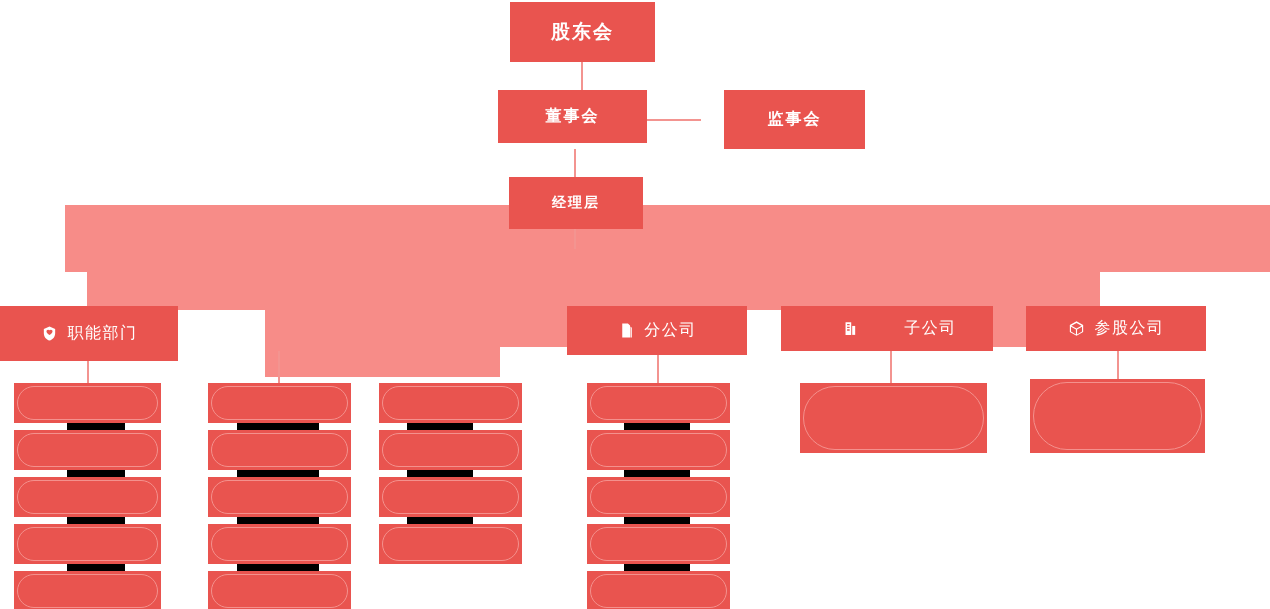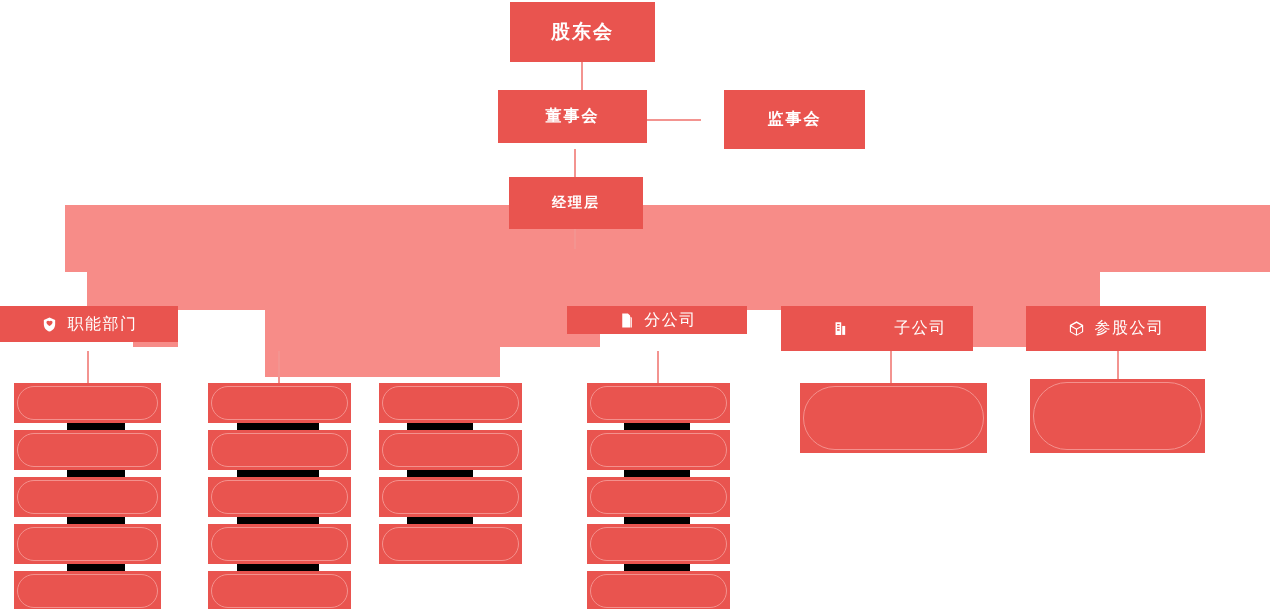--- a/index.html
+++ b/index.html
@@ -100,41 +100,41 @@
   </div>
 
   <div class="node mid" style="left:724px; top:90px; width:141px; height:59px;">
     <span>监事会</span>
   </div>
 
   <div class="node sml" style="left:509px; top:177px; width:134px; height:52px;">
     <span>经理层</span>
   </div>
 
-  <div class="dept" style="left:0px; top:306px; width:178px; height:36px;">
+  <div class="dept" style="left:0px; top:306px; width:178px; height:55px;">
     <span class="ico">
       <svg viewBox="0 0 24 24">
           <path d="M12 2L4 5.5v6.2c0 5 3.4 9.1 8 10.3 4.6-1.2 8-5.3 8-10.3V5.5L12 2zm0 5.4c1.1-1.3 3.2-1.1 4 .4.8 1.6-.3 3.4-1.6 4.5-.9.8-1.8 1.4-2.4 1.8-.6-.4-1.5-1-2.4-1.8-1.3-1.1-2.4-2.9-1.6-4.5.8-1.5 2.9-1.7 4-.4z"></path>
         </svg>
     </span>
     <span class="lbl">职能部门</span>
   </div>
 
 
-  <div class="dept" style="left:567px; top:306px; width:180px; height:28px;">
+  <div class="dept" style="left:567px; top:306px; width:180px; height:49px;">
     <span class="ico">
       <svg viewBox="0 0 24 24">
           <path d="M6 2h8l3 3v17H6V2zm2.6 5.2h5.2v1.5H8.6V7.2zm0 3.4h5.2v1.5H8.6v-1.5zm0 3.4h5.2v1.5H8.6v-1.5zm0 3.4h3.4v1.5H8.6v-1.5z"></path>
           <path d="M17.6 6.3l1.9 1.9V22h-1.9V6.3z"></path>
         </svg>
     </span>
     <span class="lbl">分公司</span>
   </div>
 
-  <div class="dept" style="left:781px; top:306px; width:192px; height:45px; gap:45px;padding-left:24px;">
+  <div class="dept" style="left:781px; top:306px; width:212px; height:45px; gap:45px;padding-left:24px;">
     <span class="ico">
       <svg viewBox="0 0 24 24">
           <path d="M5 3h8v18H5V3zm2.2 2.6v1.8h3.6V5.6H7.2zm0 3.8v1.8h3.6V9.4H7.2zm0 3.8v1.8h3.6v-1.8H7.2z"></path>
           <path d="M14.4 8.4h4.2V21h-4.2V8.4z"></path>
         </svg>
     </span>
     <span class="lbl">子公司</span>
   </div>
 
   <div class="dept" style="left:1026px; top:306px; width:180px; height:45px;text-align:right;">

